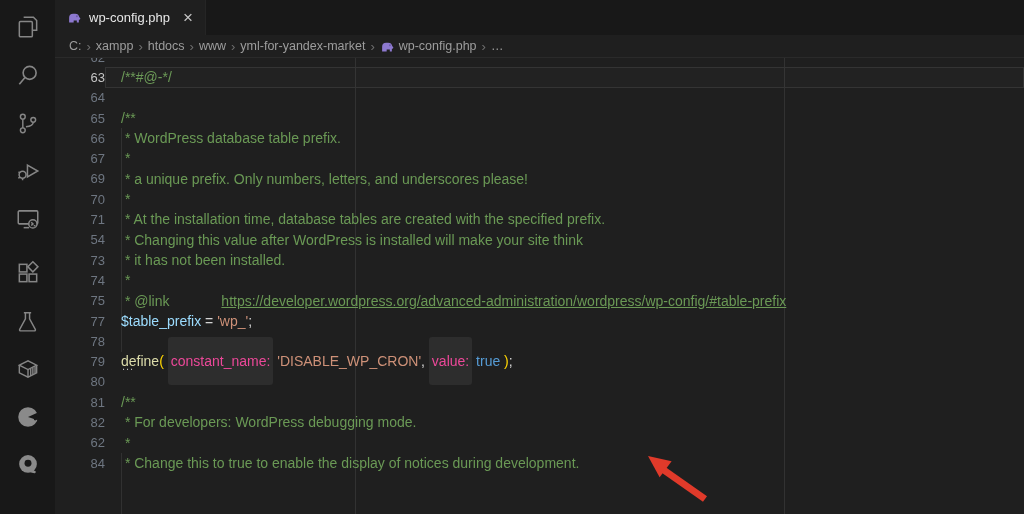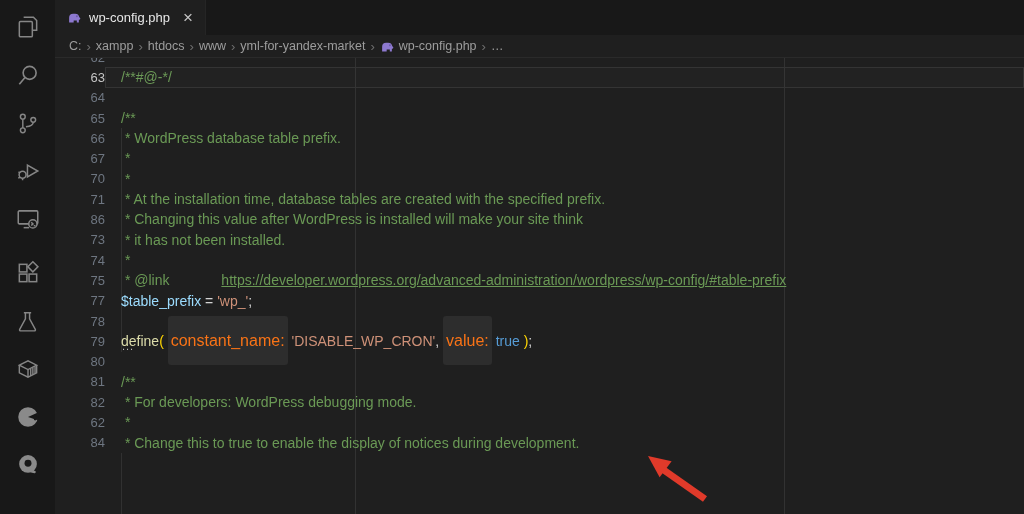--- a/index.html
+++ b/index.html
@@ -40,21 +40,21 @@
   .tk-c  { color:var(--comment); }
   .tk-lk { color:var(--comment); text-decoration:underline;margin-left:48px; }
   .tk-v  { color:var(--variable); }
   .tk-s  { color:var(--string); }
   .tk-k  { color:var(--keyword); }
   .tk-p  { color:var(--plain); }
   .tk-b  { color:var(--bracket); }
   .tk-f, .tk-fh { color:var(--func); }
   .tk-fh { position:relative; }
   .tk-fh::after { content:"..."; position:absolute; left:1px; bottom:-7px; color:#bdbdbd; font-size:11px; letter-spacing:1px; }
-  .tk-ih { color:#f97316; background:#2d2d2d; border-radius:3px; padding:16px 3px; font-size:16px; }
+  .tk-ih { color:#ec4899; background:#2d2d2d; border-radius:3px; padding:16px 3px; font-size:14px; }
 
   
   .arrow-annot { position:absolute; left:570px; top:385px; width:110px; height:75px; pointer-events:none; }
 
   .php-glyph svg { display:block; }
 </style>
 </head>
 <body>
 
 <div class="activity-bar">
@@ -205,29 +205,33 @@
       </div>
       <div class="row">
         <div class="gutter">66</div>
         <div class="code"><span class="tk-c"> * WordPress database table prefix.</span></div>
       </div>
       <div class="row">
         <div class="gutter">67</div>
         <div class="code"><span class="tk-c"> *</span></div>
       </div>
       <div class="row">
+        <div class="gutter">69</div>
+        <div class="code"><span class="tk-c"> * a unique prefix. Only numbers, letters, and underscores please!</span></div>
+      </div>
+      <div class="row">
         <div class="gutter">70</div>
         <div class="code"><span class="tk-c"> *</span></div>
       </div>
       <div class="row">
         <div class="gutter">71</div>
         <div class="code"><span class="tk-c"> * At the installation time, database tables are created with the specified prefix.</span></div>
       </div>
       <div class="row">
-        <div class="gutter">86</div>
+        <div class="gutter">54</div>
         <div class="code"><span class="tk-c"> * Changing this value after WordPress is installed will make your site think</span></div>
       </div>
       <div class="row">
         <div class="gutter">73</div>
         <div class="code"><span class="tk-c"> * it has not been installed.</span></div>
       </div>
       <div class="row">
         <div class="gutter">74</div>
         <div class="code"><span class="tk-c"> *</span></div>
       </div>

